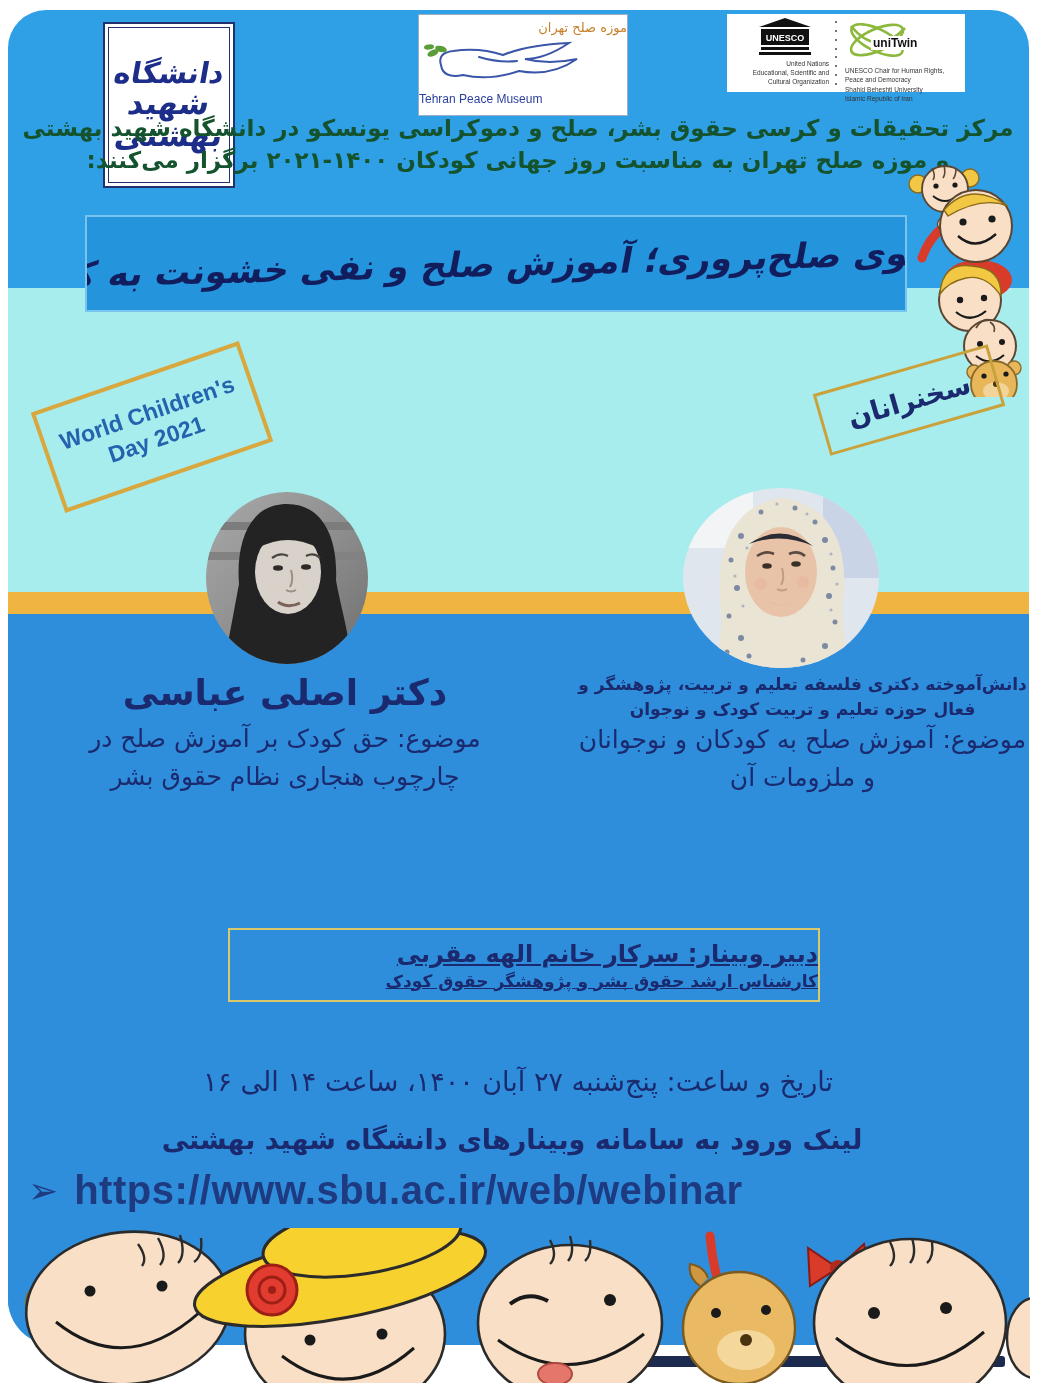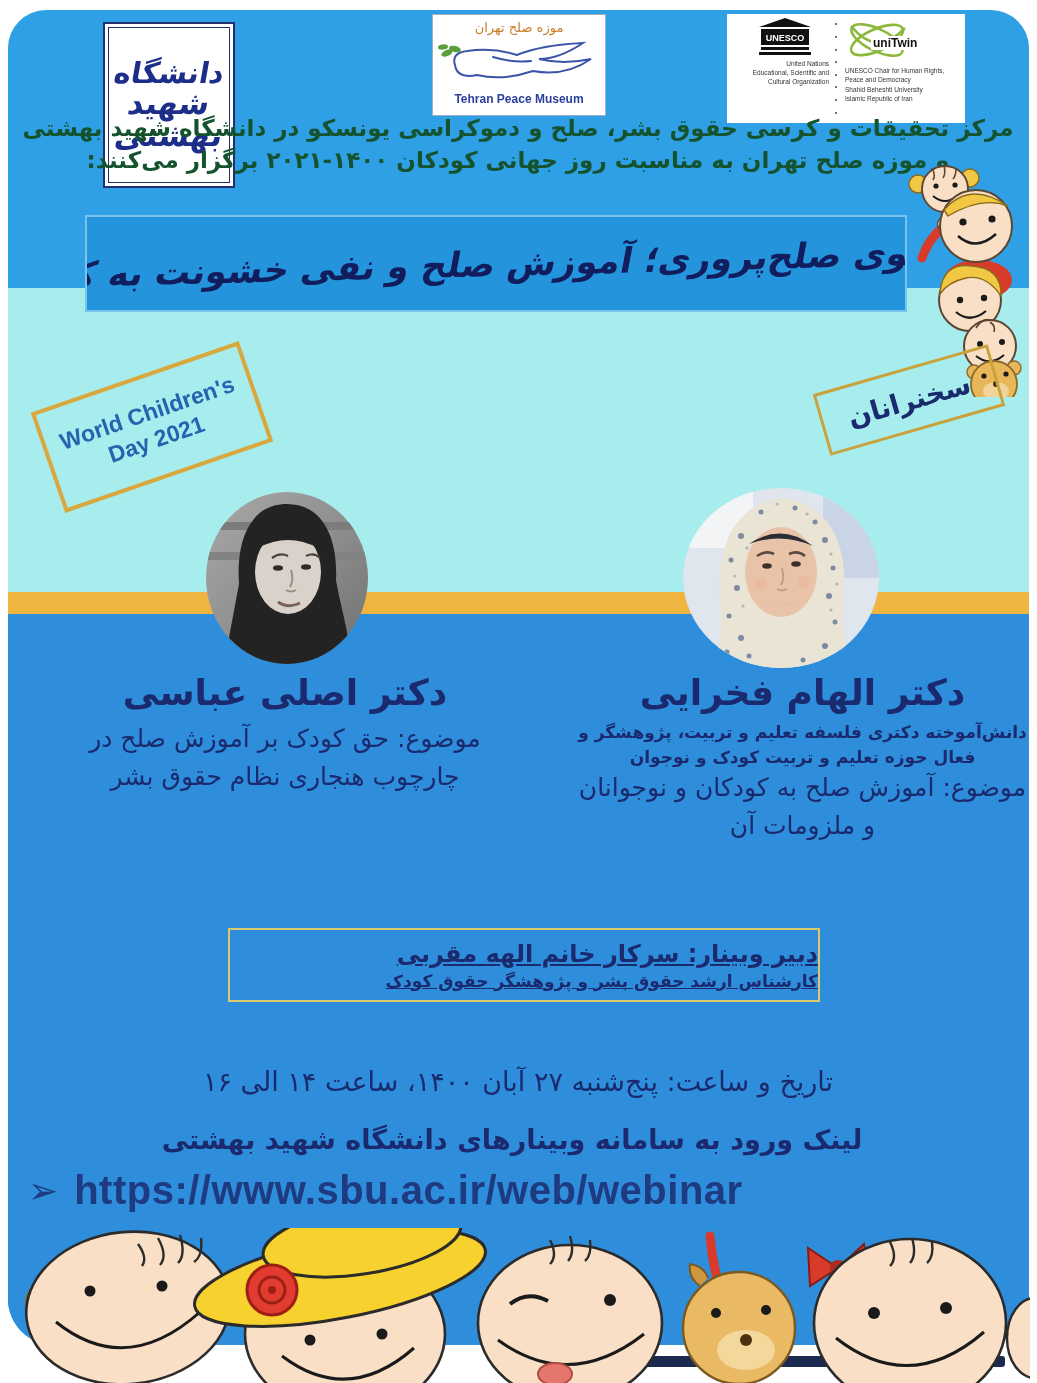--- a/index.html
+++ b/index.html
@@ -26,28 +26,28 @@
   .logo-sbu .inner{
     width:100%;height:100%;border:1px solid #23306e;box-sizing:border-box;
     display:flex;flex-direction:column;align-items:center;justify-content:center;
     direction:rtl;color:#1d2d8a;font-weight:bold;line-height:1.02;
   }
   .logo-sbu .l1{font-size:29px;transform:skewX(-10deg);}
   .logo-sbu .l2{font-size:31px;transform:skewX(-10deg);}
   .logo-sbu .l3{font-size:31px;transform:skewX(-10deg);}
 
   .logo-tpm{
-    left:432px;top:14px;width:174px;height:102px;background:#fff;
-    border:1px solid #9ab0c8;box-sizing:border-box;text-align:center;
+    left:418px;top:14px;width:210px;height:102px;background:#fff;
+    border:1px solid #9ab0c8;box-sizing:border-box;
   }
   .logo-tpm .fa{color:#c87f2a;font-size:13px;margin-top:5px;direction:rtl;}
-  .logo-tpm .en{color:#2b3f9e;font-size:12px;font-weight:bold;margin-top:1px;}
+  .logo-tpm .en{color:#2b3f9e;font-size:12px;font-weight:normal;margin-top:1px;}
 
   .logo-unesco{
-    left:727px;top:14px;width:238px;height:109px;background:#fff;
+    left:727px;top:14px;width:238px;height:78px;background:#fff;
     box-sizing:border-box;display:flex;padding:4px 6px;
   }
   .logo-unesco .left{width:96px;display:flex;flex-direction:column;align-items:flex-end;}
   .logo-unesco .cap{font-size:6.5px;color:#333;text-align:right;line-height:1.35;}
   .logo-unesco .divider{width:14px;display:flex;flex-direction:column;align-items:center;justify-content:space-around;}
   .logo-unesco .dot{width:2px;height:2px;background:#444;border-radius:50%;}
   .logo-unesco .right{flex:1;position:relative;}
   .unitwin-label{position:absolute;left:28px;top:18px;background:#fff;font-weight:bold;font-size:12px;color:#111;padding:0 2px;}
   .chair-lines{position:absolute;left:2px;top:48px;font-size:6.5px;color:#333;line-height:1.45;}
 
@@ -311,21 +311,20 @@
     <path d="M84 112 q14 10 28 1 q-13 9 -28 -1 z" fill="#c57868"></path>
   </svg>
 </div>
 
 <div class="abs spk spk-left">
   <div class="name">دکتر اصلی عباسی</div>
   <div class="topic">موضوع: حق کودک بر آموزش صلح در چارچوب هنجاری نظام حقوق بشر</div>
 </div>
 
 <div class="abs spk spk-right">
-  <div class="name">دکتر الهام فخرایی</div>
   <div class="bio">دانش‌آموخته دکتری فلسفه تعلیم و تربیت، پژوهشگر و فعال حوزه تعلیم و تربیت کودک و نوجوان</div>
   <div class="topic">موضوع: آموزش صلح به کودکان و نوجوانان و ملزومات آن</div>
 </div>
 
 <div class="abs moderator-box">
   <div class="t1">دبیر وبینار: سرکار خانم الهه مقربی</div>
   <div class="t2">کارشناس ارشد حقوق بشر و پژوهشگر حقوق کودک</div>
 </div>
 
 <div class="abs datetime">تاریخ و ساعت: پنج‌شنبه ۲۷ آبان ۱۴۰۰، ساعت ۱۴ الی ۱۶</div>

